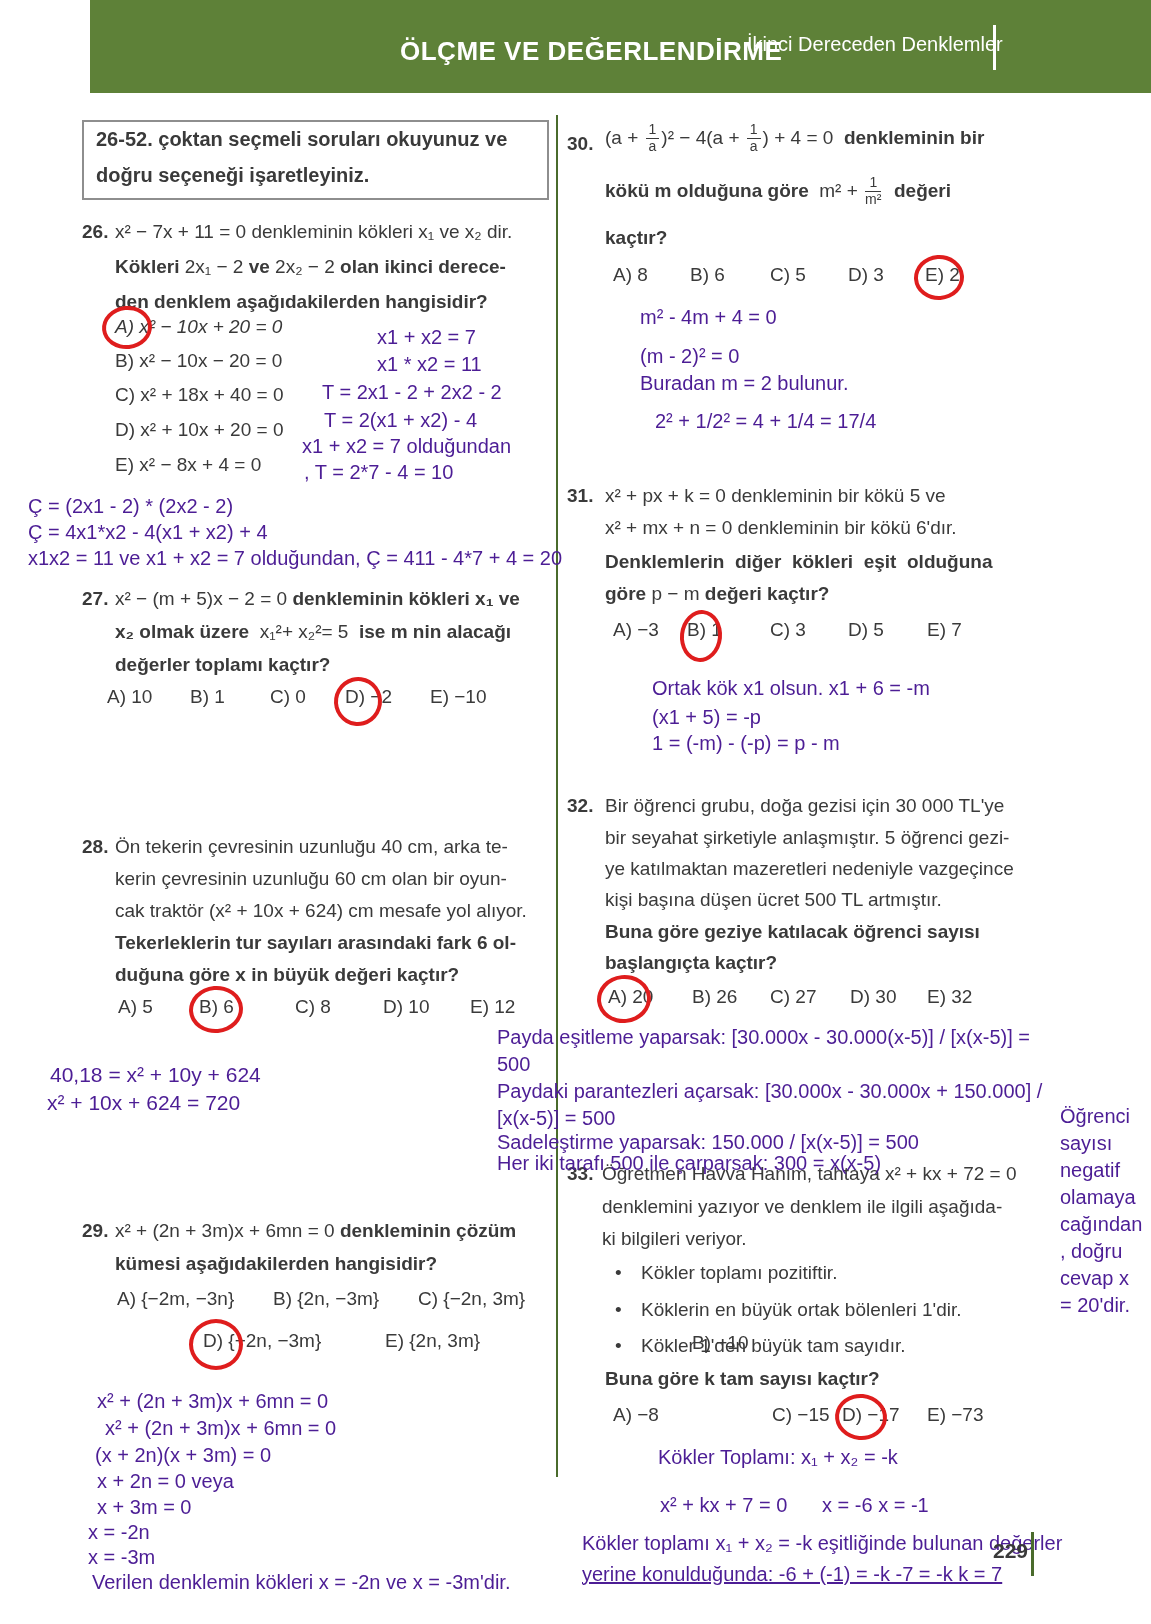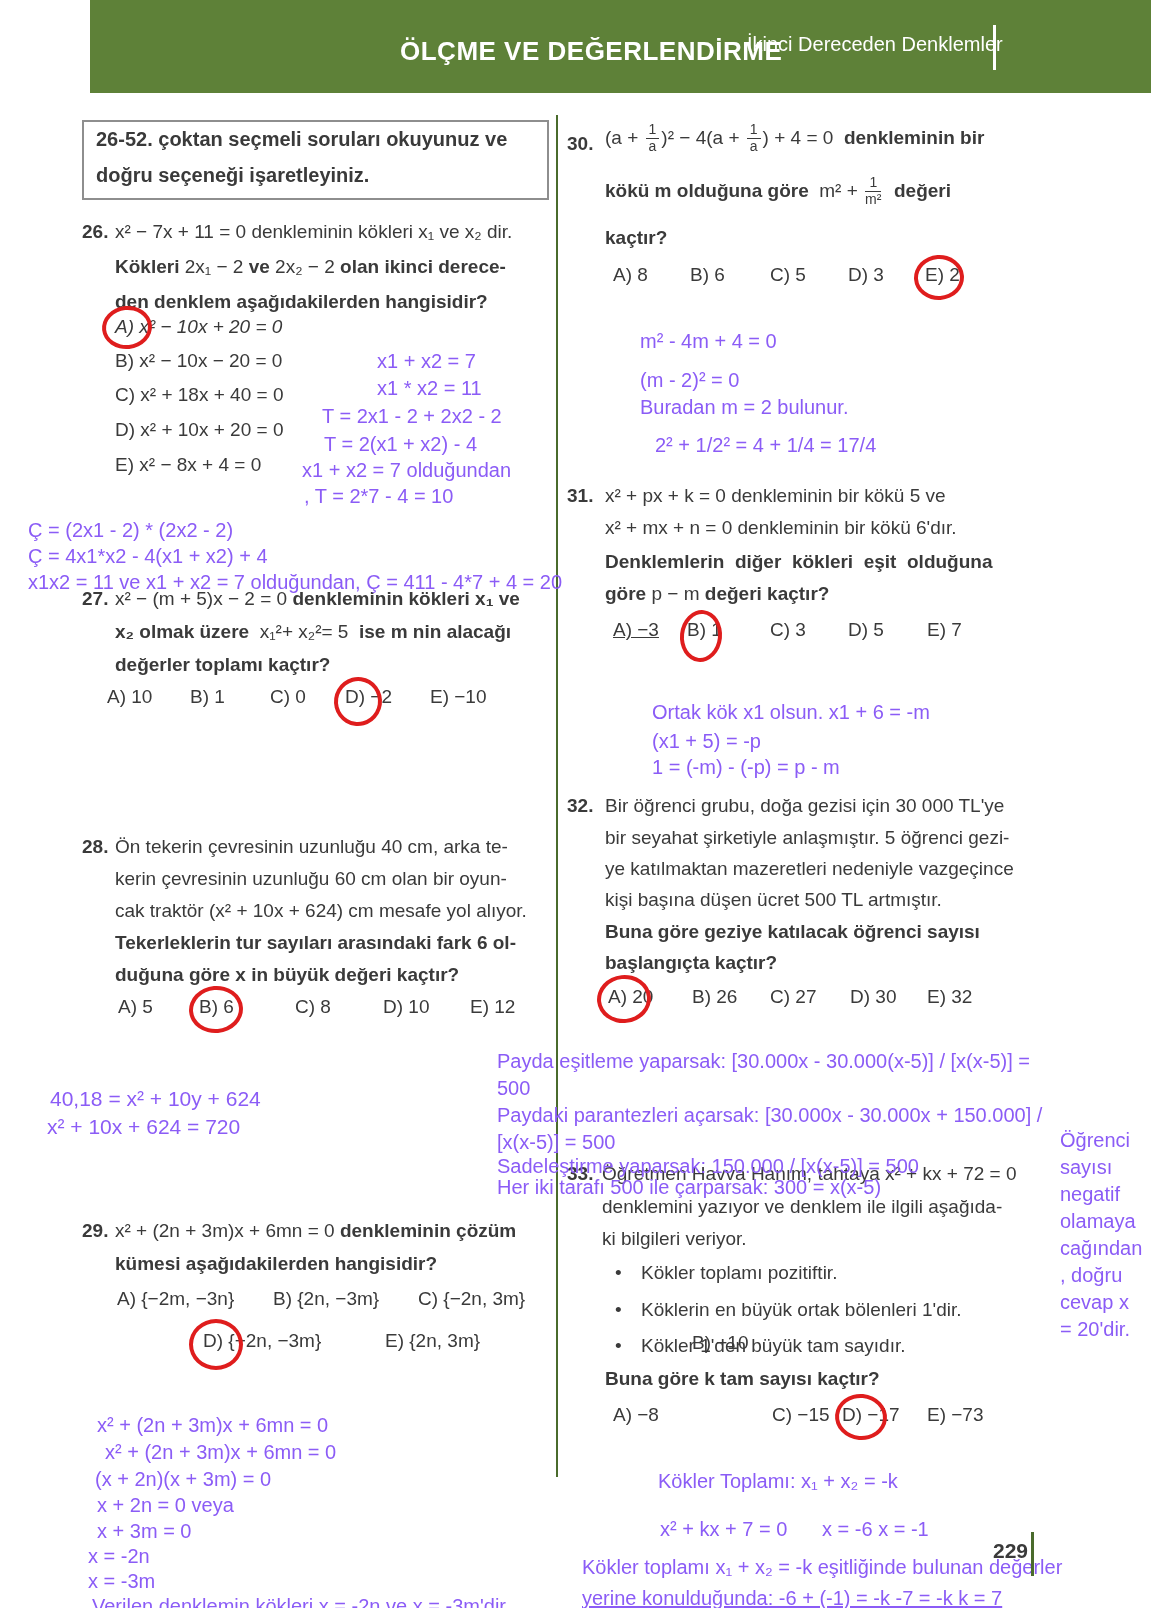--- a/index.html
+++ b/index.html
@@ -1,20 +1,20 @@
 <!DOCTYPE html>
 <html><head>
 <meta charset="utf-8">
 <style>
   html,body{margin:0;padding:0;background:#ffffff;}
   #page{position:relative;width:1151px;height:1608px;background:#ffffff;overflow:hidden;
         font-family:"Liberation Sans",sans-serif;}
   .t{position:absolute;font-size:19px;color:#3a3a3a;white-space:pre;line-height:1.2;}
   .b{font-weight:bold;}
-  .r{color:#8b5cf6;font-size:20px;margin-top:24px;}
+  .r{color:#4c1d95;font-size:20px;}
   .r21{font-size:21px;}
   .hdr{position:absolute;left:90px;top:0;width:1061px;height:93px;background:#5e8138;}
   .htitle{position:absolute;left:400px;top:36px;color:#ffffff;font-weight:bold;font-size:26px;letter-spacing:.5px;}
   .hsub{position:absolute;left:747px;top:33px;color:#ffffff;font-size:20px;}
   .hbar{position:absolute;left:993px;top:25px;width:3px;height:45px;background:#ffffff;}
   .ibox{position:absolute;left:82px;top:120px;width:463px;height:76px;border:2px solid #8e8e8e;background:#fff;}
   .vdiv{position:absolute;left:556px;top:115px;width:2px;height:1362px;background:#4a6b2c;}
   .pgbar{position:absolute;left:1031px;top:1532px;width:3px;height:44px;background:#4a6b2c;}
   .circle{position:absolute;border:4px solid #df1d1d;border-radius:50%;}
   .fx{display:flex;align-items:center;}
@@ -118,21 +118,21 @@
   <div class="t r" style="left:640px;top:305px;">m² - 4m + 4 = 0</div>
   <div class="t r" style="left:640px;top:344px;">(m - 2)² = 0</div>
   <div class="t r" style="left:640px;top:371px;">Buradan m = 2 bulunur.</div>
   <div class="t r" style="left:655px;top:409px;">2² + 1/2² = 4 + 1/4 = 17/4</div>
 
   <div class="t b" style="left:567px;top:485px;">31.</div>
   <div class="t" style="left:605px;top:485px;">x² + px + k = 0 denkleminin bir kökü 5 ve</div>
   <div class="t" style="left:605px;top:517px;">x² + mx + n = 0 denkleminin bir kökü 6'dır.</div>
   <div class="t b" style="left:605px;top:551px;">Denklemlerin  diğer  kökleri  eşit  olduğuna</div>
   <div class="t" style="left:605px;top:583px;"><span class="b">göre </span><span>p − m </span><span class="b">değeri kaçtır?</span></div>
-  <div class="t" style="left:613px;top:619px;text-decoration:underline;">A) −3</div>
+  <div class="t" style="left:613px;top:619px;">A) −3</div>
   <div class="t" style="left:687px;top:619px;">B) 1</div>
   <div class="t" style="left:770px;top:619px;">C) 3</div>
   <div class="t" style="left:848px;top:619px;">D) 5</div>
   <div class="t" style="left:927px;top:619px;">E) 7</div>
   <div class="circle" style="left:680px;top:610px;width:34px;height:44px;transform:rotate(6deg);"></div>
   <div class="t r" style="left:652px;top:676px;">Ortak kök x1 olsun. x1 + 6 = -m</div>
   <div class="t r" style="left:652px;top:705px;">(x1 + 5) = -p</div>
   <div class="t r" style="left:652px;top:731px;">1 = (-m) - (-p) = p - m</div>
 
   <div class="t b" style="left:567px;top:795px;">32.</div>

